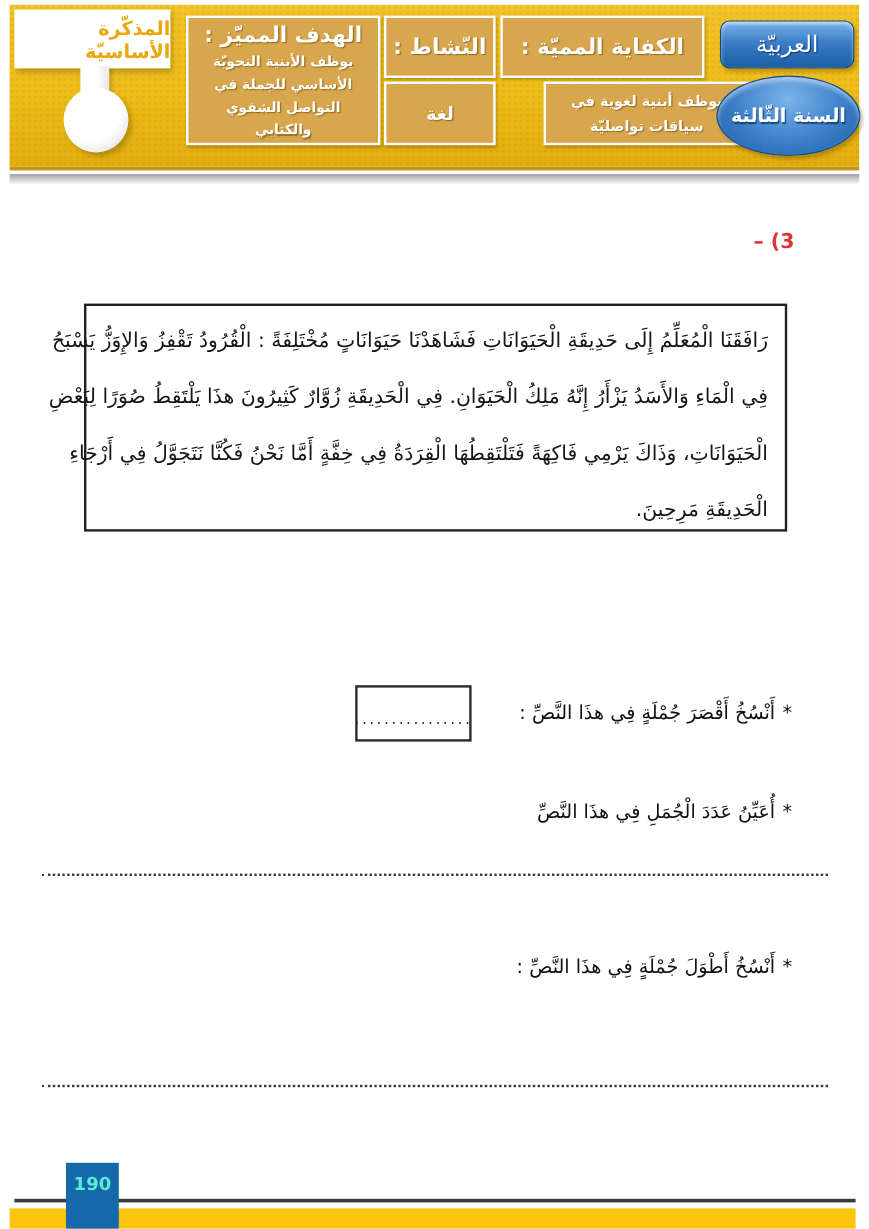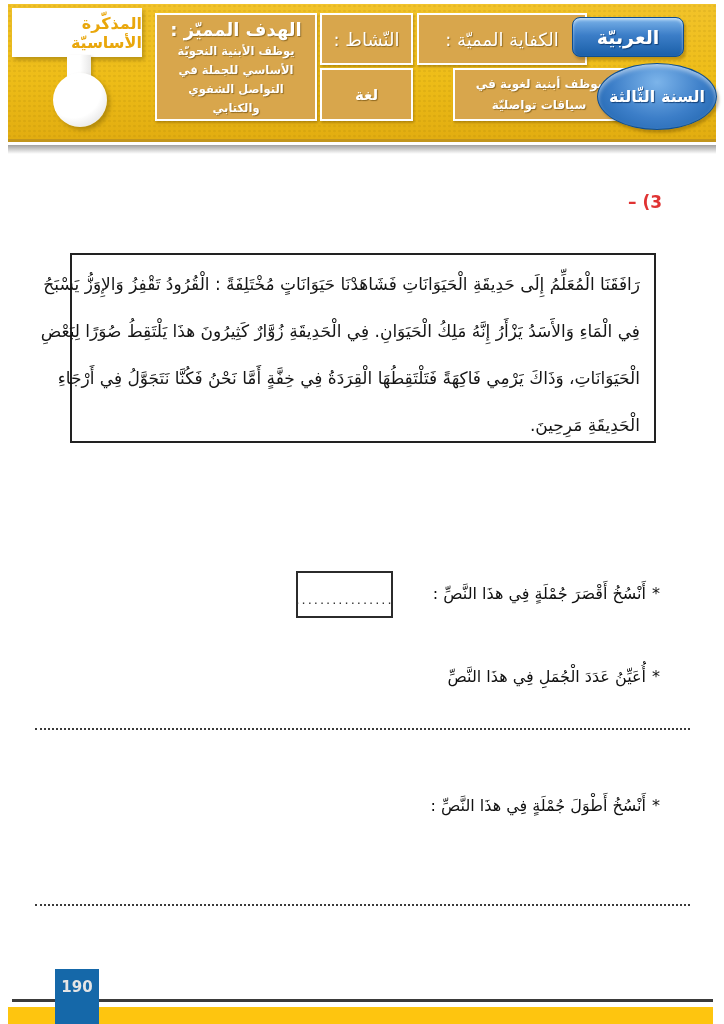--- a/index.html
+++ b/index.html
@@ -71,47 +71,47 @@
     position: absolute;
     background: #d8a64c;
     border: 2px solid #ffffff;
     box-shadow: 1px 2px 2px rgba(100,70,0,0.35);
     color: #ffffff;
     text-align: center;
     direction: rtl;
     text-shadow: 1px 1px 1px rgba(90,60,0,0.55);
     display: flex; align-items: center; justify-content: center;
   }
-  .cell-title { font-weight: normal; font-size: 18px; text-align: right; }
+  .cell-title { font-weight: bold; font-size: 18px; text-align: right; }
   .competency-title { left: 265px; top: 0; width: 170px; height: 52px; }
   .competency-content {
     left: 265px; top: 55px; width: 172px; height: 53px;
     font-weight: bold; font-size: 12px; line-height: 1.7; padding: 2px 6px; margin-left: 36px;
   }
   .activity-title { left: 168px; top: 0; width: 93px; height: 52px; }
   .activity-content { left: 168px; top: 55px; width: 93px; height: 53px; font-weight: bold; font-size: 15px; }
   .objective-cell {
     left: 3px; top: 0; width: 162px; height: 108px;
     flex-direction: column; justify-content: flex-start;
     padding-top: 2px;
   }
   .objective-cell .obj-title { font-weight: bold; font-size: 18px; line-height: 1.4; }
   .objective-cell .obj-content { font-weight: bold; font-size: 11.5px; line-height: 1.65; padding: 0 8px; }
 
   
   .subject-pill {
     position: absolute;
-    left: 572px; top: 17px;
+    left: 600px; top: 17px;
     width: 112px; height: 40px;
     border-radius: 8px;
     background: linear-gradient(180deg, #7cb4ea 0%, #3c7ec8 45%, #1a5fa8 100%);
     border: 1px solid #0f4e8f;
     box-shadow: inset 0 2px 3px rgba(255,255,255,0.55), 2px 3px 3px rgba(100,70,0,0.35);
     display: flex; align-items: center; justify-content: center;
-    color: #ffffff; font-weight: bold; font-size: 19px;
+    color: #ffffff; font-weight: normal; font-size: 19px;
     direction: rtl;
     text-shadow: 1px 1px 1px rgba(0,40,90,0.7);
   }
   .grade-ellipse {
     position: absolute;
     left: 597px; top: 63px;
     width: 120px; height: 67px;
     border-radius: 50%;
     background: radial-gradient(ellipse at 50% 28%, #7cb4ea 0%, #3c7ec8 55%, #1a5fa8 100%);
     border: 1px solid #0f4e8f;
@@ -197,21 +197,21 @@
     background: #fec50f;
   }
   .page-tab {
     position: absolute;
     left: 55px; top: 969px;
     width: 44px; height: 55px;
     background: #1568a9;
     z-index: 3;
     display: flex; justify-content: center;
     padding-top: 9px;
-    color: #e5e5e5;
+    color: #5eead4;
     font-weight: bold;
     font-size: 15px;
   }
 </style>
 </head>
 <body>
 
 <div class="page">
 
   <div class="band"></div>

